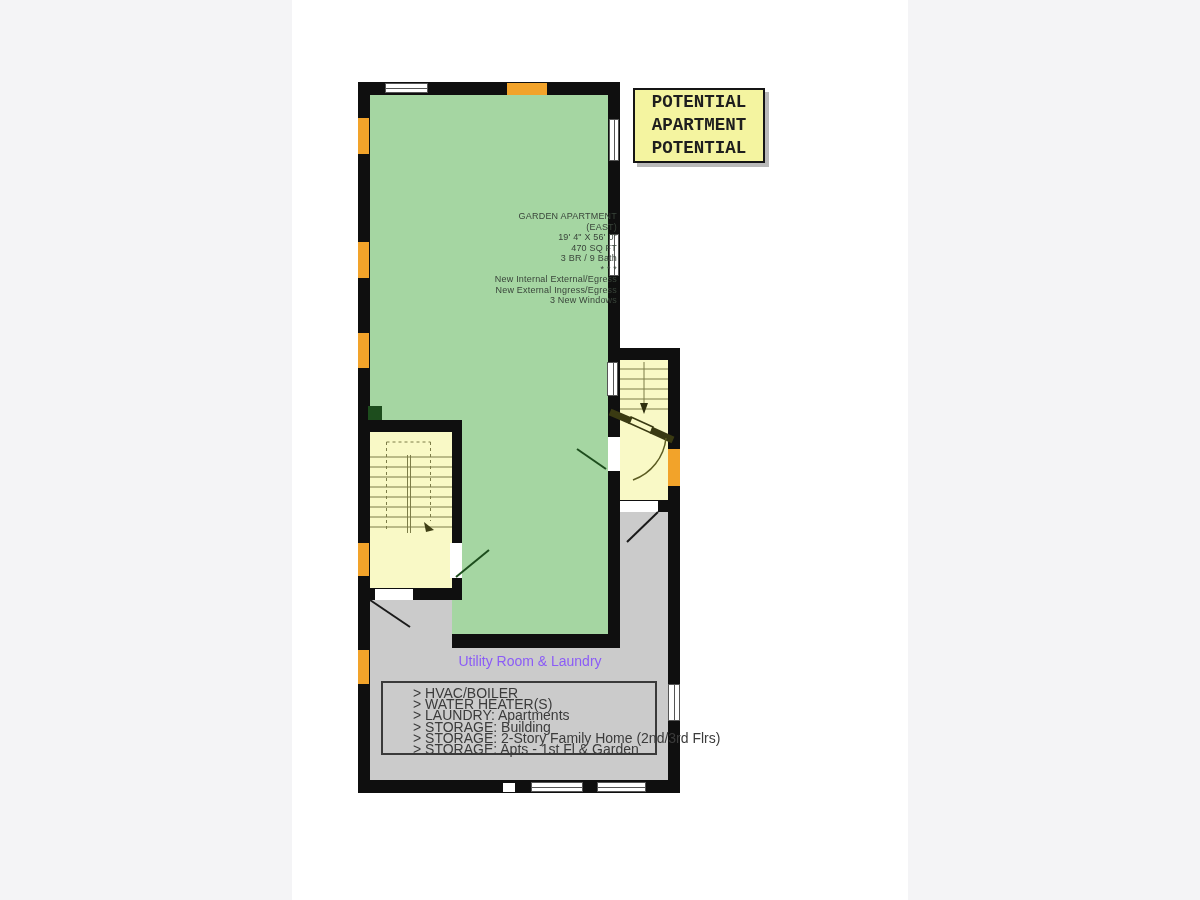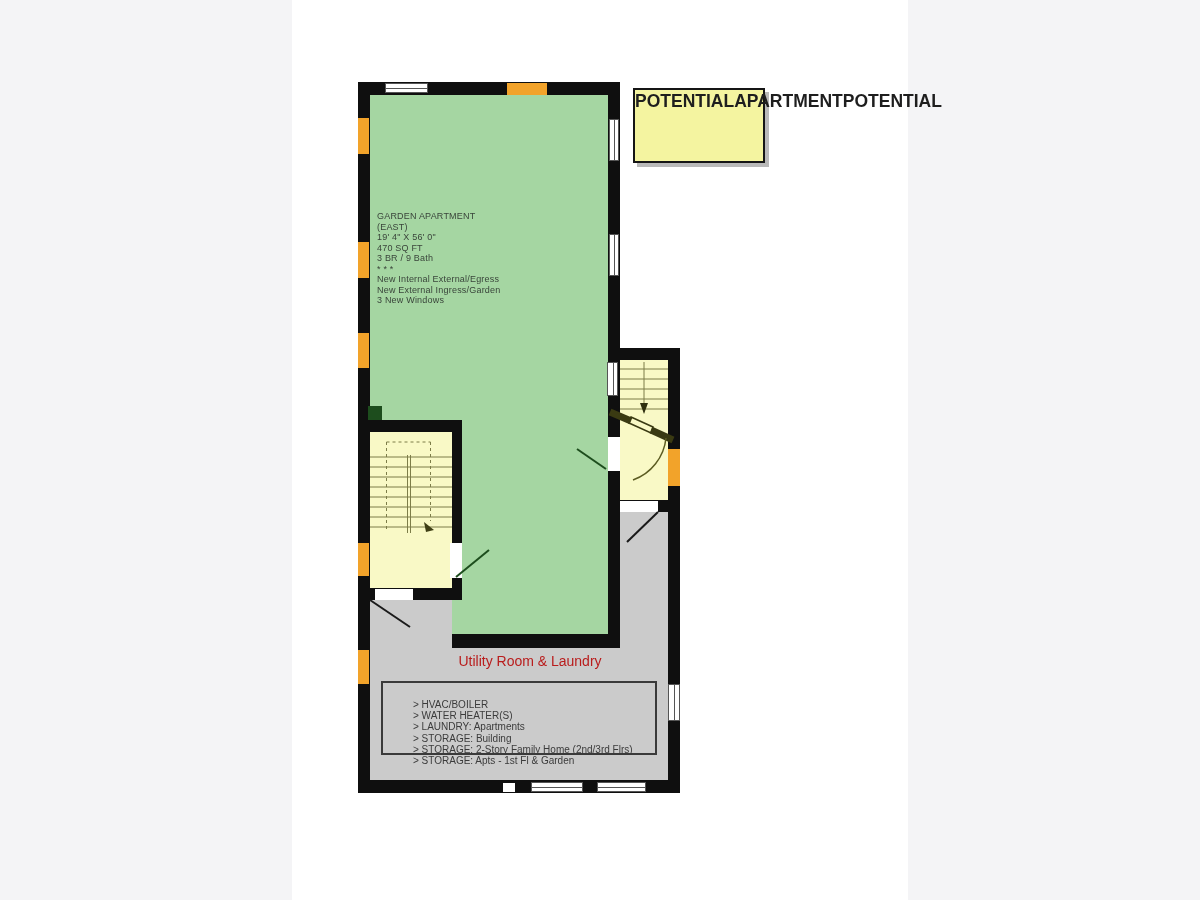--- a/index.html
+++ b/index.html
@@ -11,32 +11,32 @@
   .green{background:#a5d6a2;}
   .yellow{background:#f9f9c6;}
   .gray{background:#cbcbcb;}
   .orange{position:absolute;background:#f2a32a;}
   .gap{position:absolute;background:#ffffff;}
   .win{position:absolute;background:#ffffff;border:1px solid #555;box-sizing:border-box;}
   .win-h::after{content:"";position:absolute;left:0;right:0;top:50%;border-top:1px solid #555;}
   .win-v::after{content:"";position:absolute;top:0;bottom:0;left:50%;border-left:1px solid #555;}
   .colsq{position:absolute;background:#1d4d1d;}
   svg.lines{position:absolute;left:0;top:0;width:1200px;height:900px;pointer-events:none;}
-  .garden-text{position:absolute;left:377px;top:211px;width:240px;text-align:left;
+  .garden-text{position:absolute;left:377px;top:211px;width:240px;text-align:right;
       font-size:9px;line-height:10.5px;color:#39443a;letter-spacing:0.2px;}
   .utility-label{position:absolute;left:410px;top:653px;width:240px;text-align:center;
-      font-size:14px;color:#b91c1c;}
+      font-size:14px;color:#8b5cf6;}
   .notes-box{position:absolute;left:381px;top:681px;width:276px;height:74px;
       border:2px solid #3a3a3a;box-sizing:border-box;}
-  .notes-list{padding:5px 4px 0 30px;font-size:10px;line-height:11.2px;color:#3b3b3b;white-space:nowrap;margin-top:11px;}
+  .notes-list{padding:5px 4px 0 30px;font-size:14px;line-height:11.2px;color:#3b3b3b;white-space:nowrap;}
   .title-box{position:absolute;left:633px;top:88px;width:132px;height:75px;
       background:#f4f4a0;border:2px solid #151515;box-sizing:border-box;
       box-shadow:4px 4px 0 rgba(128,128,128,0.55);
-      display:flex;justify-content:flex-start;text-align:center;
-      font-weight:bold;font-size:17.5px;line-height:23px;color:#1e1e1e;}
+      display:flex;flex-direction:column;justify-content:center;text-align:center;
+      font-weight:bold;font-size:17.5px;line-height:23px;color:#1e1e1e;font-family:Liberation Mono, monospace;}
 </style>
 </head>
 <body>
 
 <div id="app">
 
   <div class="gutter" style="left:0;"></div>
   <div class="gutter" style="left:908px;"></div>
 
   <div class="wall" style="left:358px;top:82px;width:262px;height:711px;"></div>
@@ -118,21 +118,21 @@
   </svg>
 
   <div class="garden-text">
       <div>GARDEN APARTMENT</div>
       <div>(EAST)</div>
       <div>19' 4" X 56' 0"</div>
       <div>470 SQ FT</div>
       <div>3 BR / 9 Bath</div>
       <div>* * *</div>
       <div>New Internal External/Egress</div>
-      <div>New External Ingress/Garden</div>
+      <div>New External Ingress/Egress</div>
       <div>3 New Windows</div>
     </div>
 
   <div class="utility-label">Utility Room &amp; Laundry</div>
 
   <div class="notes-box">
     <div class="notes-list">
         <div>&gt; HVAC/BOILER</div>
         <div>&gt; WATER HEATER(S)</div>
         <div>&gt; LAUNDRY:  Apartments</div>

